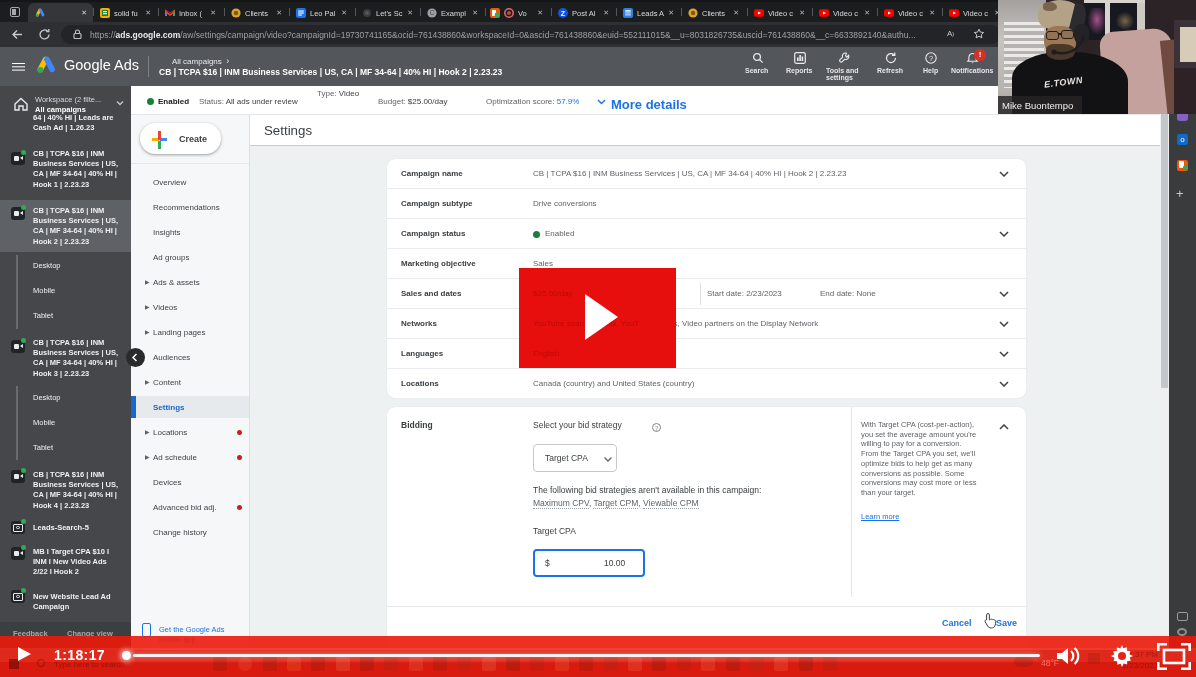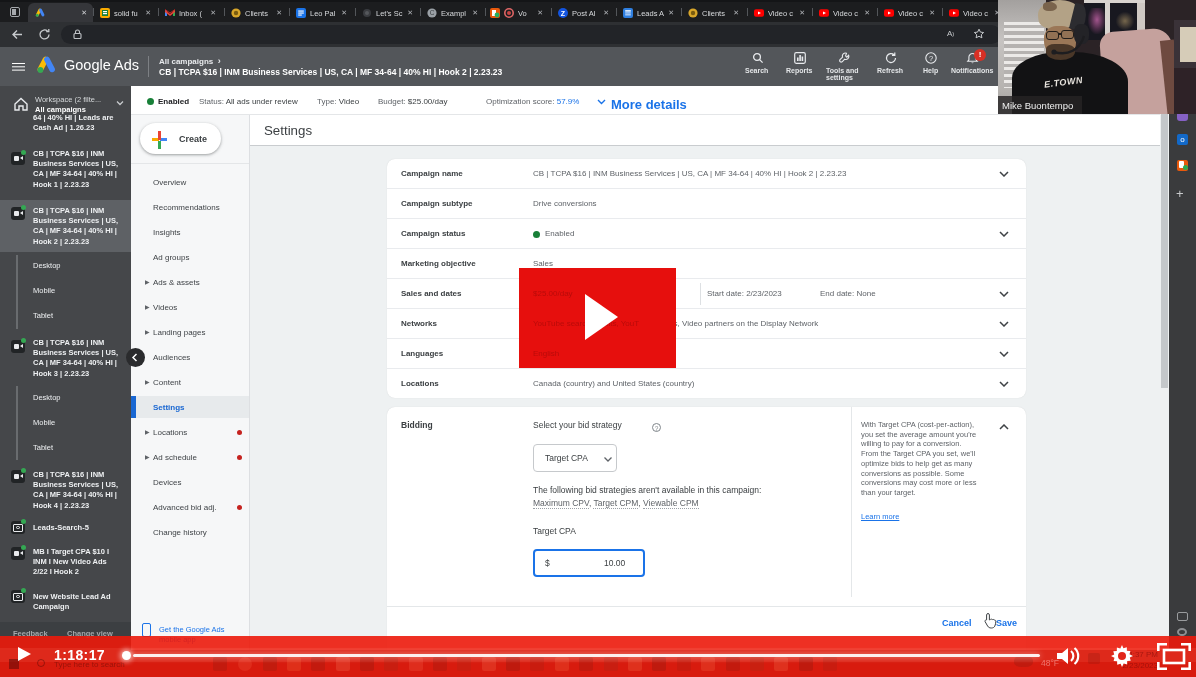--- a/index.html
+++ b/index.html
@@ -175,37 +175,38 @@
       <path d="M11 6.5H2.5M6 2.5L2 6.5l4 4" stroke="#c7cacd" stroke-width="1.4" fill="none"></path>
     </svg>
   <svg class="abs" style="left:38px;top:6px;" width="13" height="13" viewBox="0 0 13 13">
       <path d="M11 6.5a4.5 4.5 0 1 1-1.5-3.4M10.8 1v2.6H8.2" stroke="#c7cacd" stroke-width="1.3" fill="none"></path>
     </svg>
   <div class="abs" style="left:61px;top:2.5px;width:940px;height:19px;background:#222428;border-radius:10px;">
     <svg class="abs" style="left:11px;top:4px;" width="11" height="11" viewBox="0 0 11 11">
         <rect x="2" y="4.5" width="7" height="5" rx="1" fill="none" stroke="#bfc2c6" stroke-width="1.1"></rect>
         <path d="M3.5 4.5V3a2 2 0 0 1 4 0v1.5" stroke="#bfc2c6" stroke-width="1.1" fill="none"></path>
       </svg>
+    <div class="abs" style="left:29px;top:5px;font-size:8.5px;color:#9da1a6;white-space:nowrap;">https://<span style="color:#e8eaed;font-weight:bold;">ads.google.com</span>/aw/settings/campaign/video?campaignId=19730741165&amp;ocid=761438860&amp;workspaceId=0&amp;ascid=761438860&amp;euid=552111015&amp;__u=8031826735&amp;uscid=761438860&amp;__c=6633892140&amp;authu...</div>
     <div class="abs" style="left:886px;top:4px;font-size:8px;color:#c7cacd;">A<span style="font-size:6px;">)</span></div>
     <svg class="abs" style="left:912px;top:3.5px;" width="12" height="12" viewBox="0 0 12 12">
         <path d="M6 1.2l1.4 2.9 3.2.4-2.3 2.2.6 3.1L6 8.3 3.1 9.8l.6-3.1L1.4 4.5l3.2-.4z" fill="none" stroke="#c7cacd" stroke-width="1"></path>
       </svg>
   </div>
 </div>
 
 <div class="abs" id="gadshead" style="left:0;top:47px;width:1196px;height:39px;background:#53565a;">
   <div class="abs" style="left:12px;top:15.7px;width:12.5px;height:1.3px;background:#fff;box-shadow:0 3.3px 0 #fff, 0 6.6px 0 #fff;"></div>
   <svg class="abs" style="left:36px;top:9px;" width="20" height="19" viewBox="0 0 20 19">
     <line x1="9.6" y1="3.4" x2="4.4" y2="13.4" stroke="#fbbc04" stroke-width="5.6" stroke-linecap="round"></line>
     <circle cx="4.4" cy="13.9" r="2.85" fill="#34a853"></circle>
     <line x1="10.9" y1="3.4" x2="16.1" y2="13.4" stroke="#4285f4" stroke-width="5.6" stroke-linecap="round"></line>
   </svg>
   <div class="abs" style="left:64px;top:10px;font-size:14.5px;color:#ffffff;">Google Ads</div>
   <div class="abs" style="left:148px;top:9px;width:1px;height:21px;background:#7d8084;"></div>
-  <div class="abs" style="left:159px;top:9px;font-size:8px;font-weight:bold;color:#e8eaed;">All campaigns&nbsp;&nbsp;<span style="font-size:9px;">›</span></div>
+  <div class="abs" style="left:172px;top:9px;font-size:8px;font-weight:normal;color:#e8eaed;">All campaigns&nbsp;&nbsp;<span style="font-size:9px;">›</span></div>
   <div class="abs" style="left:159px;top:20px;font-size:8.5px;font-weight:bold;color:#ffffff;">CB | TCPA $16 | INM Business Services | US, CA | MF 34-64 | 40% HI | Hook 2 | 2.23.23</div>
 
   <div class="abs" style="left:745px;top:20px;font-size:7px;font-weight:bold;color:#e4e6e8;">Search</div>
   <div class="abs" style="left:786px;top:20px;font-size:7px;font-weight:bold;color:#e4e6e8;">Reports</div>
   <div class="abs" style="left:826px;top:20px;font-size:7px;font-weight:bold;color:#e4e6e8;">Tools and<br>settings</div>
   <div class="abs" style="left:877px;top:20px;font-size:7px;font-weight:bold;color:#e4e6e8;">Refresh</div>
   <div class="abs" style="left:923px;top:20px;font-size:7px;font-weight:bold;color:#e4e6e8;">Help</div>
   <div class="abs" style="left:951px;top:20px;font-size:7px;font-weight:bold;color:#e4e6e8;">Notifications</div>
   <svg class="abs" style="left:752px;top:5px;" width="12" height="12" viewBox="0 0 12 12">
       <circle cx="5" cy="5" r="3.4" fill="none" stroke="#e8eaed" stroke-width="1.3"></circle>
@@ -231,21 +232,21 @@
       <path d="M6.5 1.5a3.6 3.6 0 0 0-3.6 3.6v2.7L1.7 9.3h9.6l-1.2-1.5V5.1A3.6 3.6 0 0 0 6.5 1.5z" fill="none" stroke="#e8eaed" stroke-width="1.1"></path>
       <path d="M5.3 10.4a1.3 1.3 0 0 0 2.4 0z" fill="#e8eaed"></path>
     </svg>
   <div class="abs" style="left:974px;top:2px;width:12px;height:12px;border-radius:50%;background:#d93025;color:#fff;font-size:8px;font-weight:bold;text-align:center;line-height:12px;">!</div>
 </div>
 
 <div class="abs" id="statusbar" style="left:131px;top:86px;width:1065px;height:29px;background:#ffffff;border-bottom:1px solid #e4e6e8;font-size:8px;color:#5f6368;">
   <div class="abs" style="left:16px;top:12px;width:7px;height:7px;border-radius:50%;background:#188038;"></div>
   <div class="abs" style="left:27px;top:11px;color:#202124;font-weight:bold;">Enabled</div>
   <div class="abs" style="left:68px;top:11px;">Status: <span style="color:#3c4043;">All ads under review</span></div>
-  <div class="abs" style="left:186px;top:11px;">Type: <span style="color:#3c4043;">Video</span></div>
+  <div class="abs" style="left:186px;top:3px;">Type: <span style="color:#3c4043;">Video</span></div>
   <div class="abs" style="left:247px;top:11px;">Budget: <span style="color:#3c4043;">$25.00/day</span></div>
   <div class="abs" style="left:355px;top:11px;">Optimization score: <span style="color:#1a73e8;">57.9%</span></div>
   <svg class="abs" style="left:466px;top:13px;" width="9" height="6" viewBox="0 0 9 6">
       <path d="M1 1l3.5 3.5L8 1" stroke="#1a73e8" stroke-width="1.4" fill="none"></path>
     </svg>
   <div class="abs" style="left:480px;top:11px;color:#1a73e8;font-weight:bold;font-size:13px;">More details</div>
 </div>
 
 <div class="abs" id="sidebar" style="left:0;top:86px;width:131px;height:591px;background:#45474a;color:#eef0f2;font-size:7.5px;font-weight:bold;overflow:hidden;">
 

